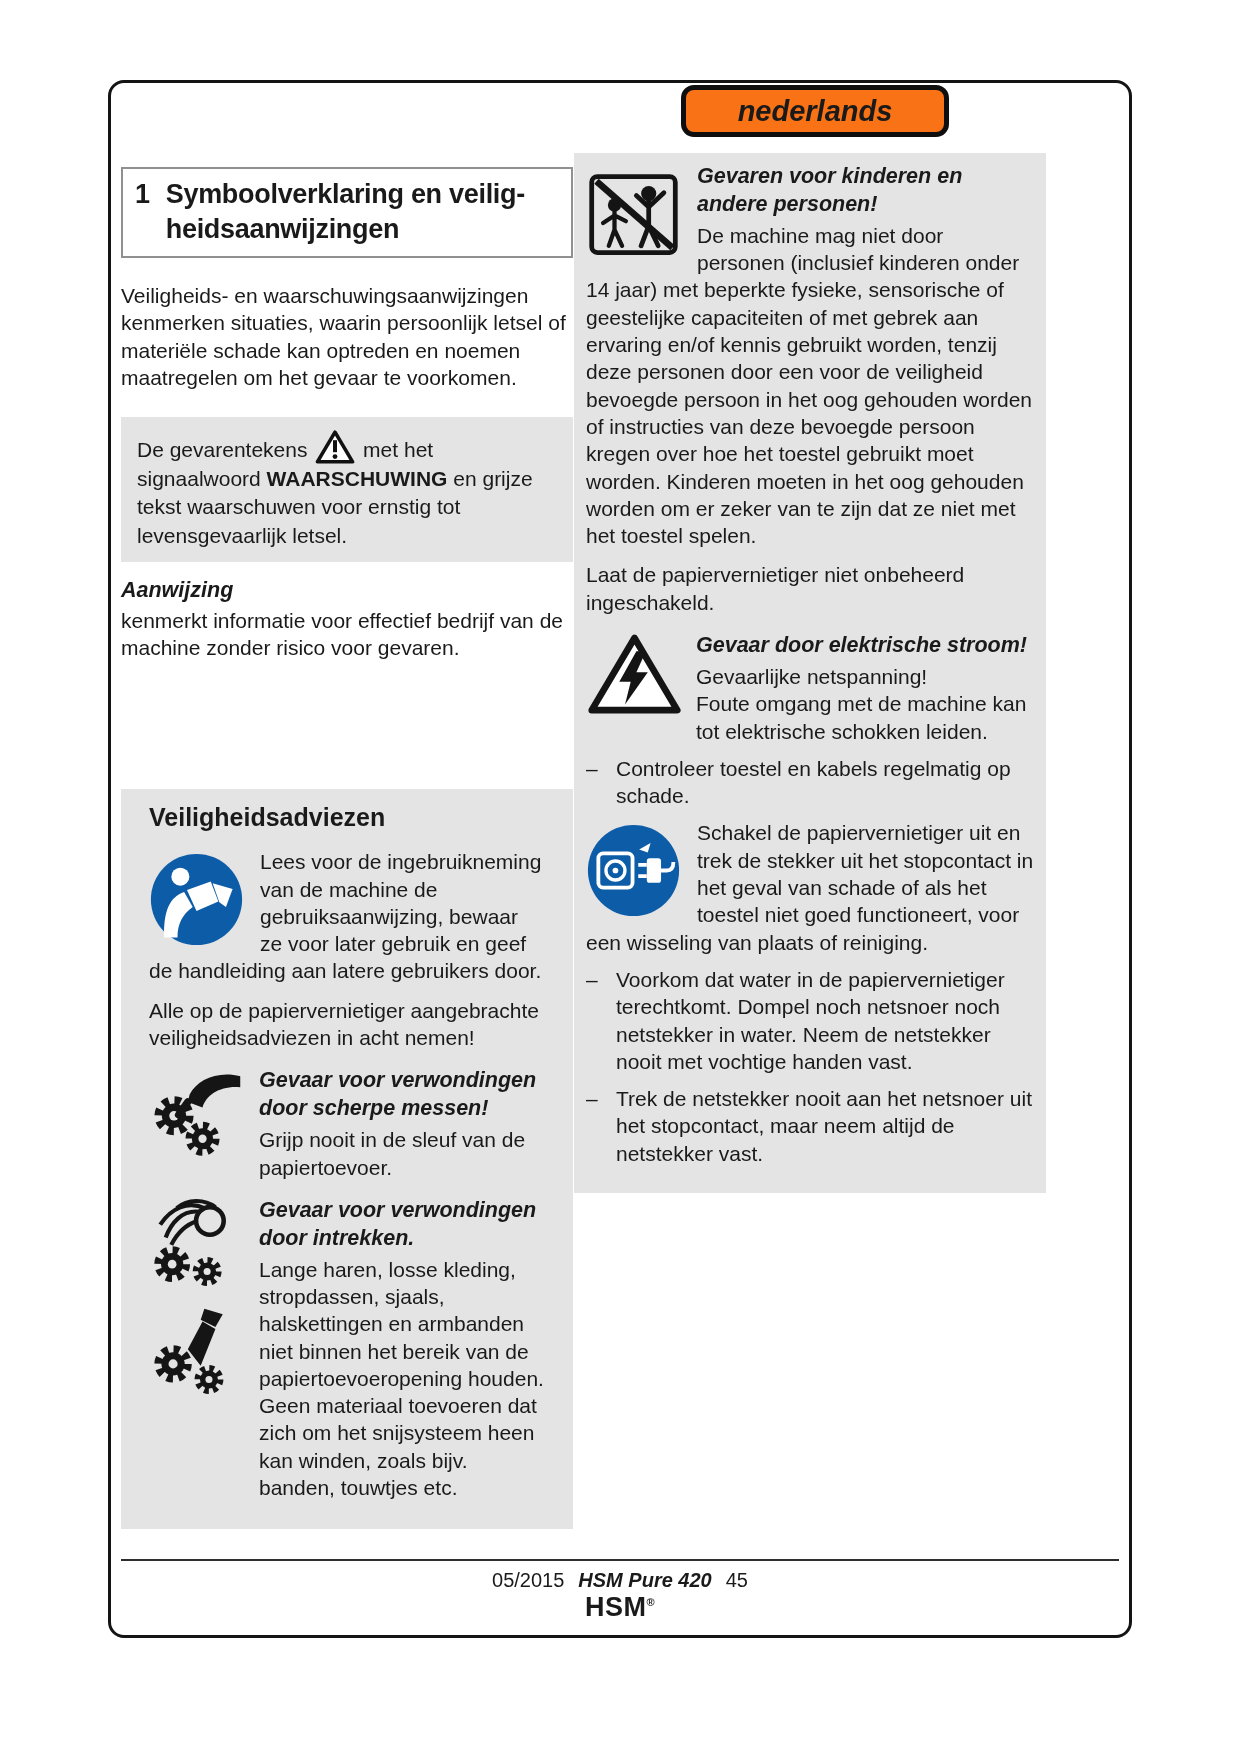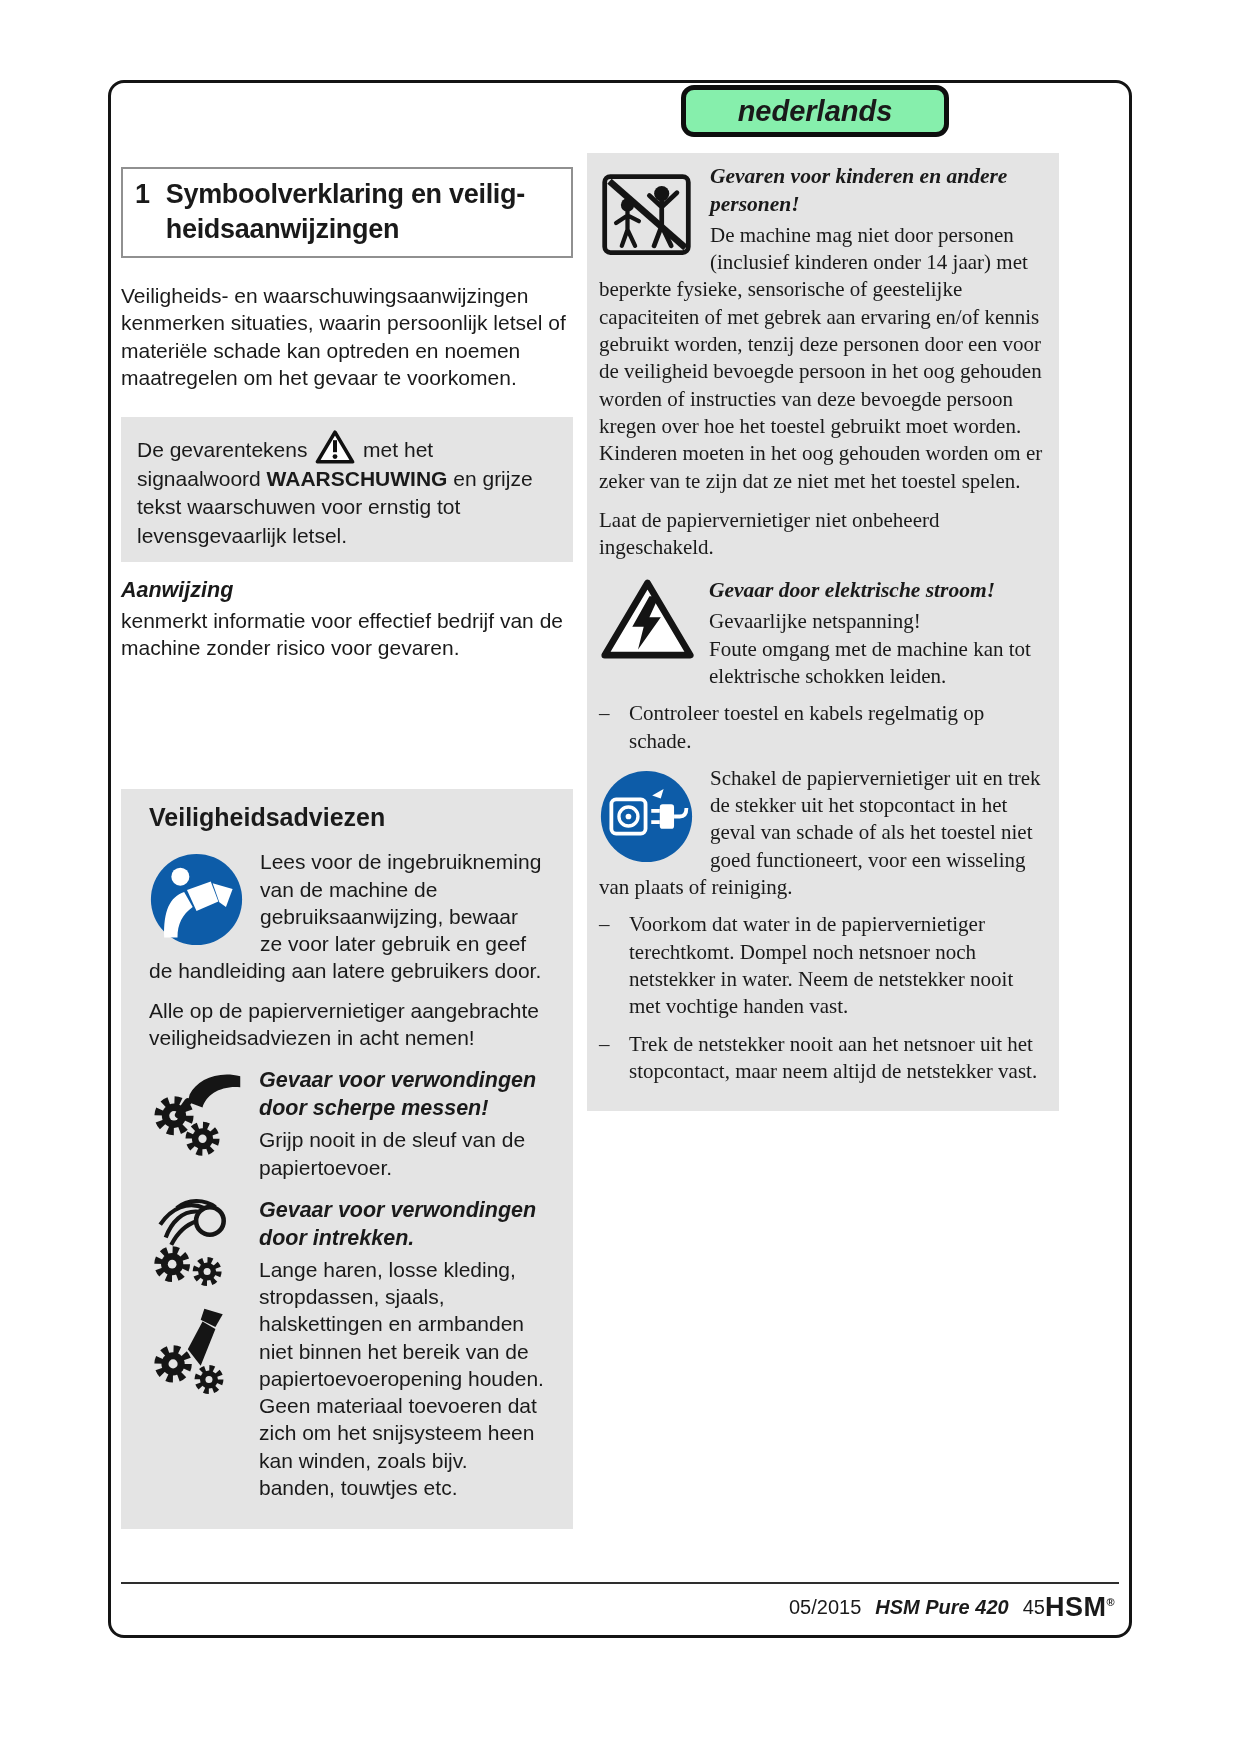--- a/index.html
+++ b/index.html
@@ -7,27 +7,27 @@
   body {
     width:1241px; height:1754px; position:relative;
     font-family:"Liberation Sans", sans-serif; color:#1a1a1a;
   }
   .frame {
     position:absolute; left:108px; top:80px; width:1024px; height:1558px;
     border:3px solid #141414; border-radius:16px; background:#fff;
   }
   .lang-tab {
     position:absolute; top:2px; left:570px; width:268px; height:52px;
-    border:5px solid #0e0e0e; border-radius:13px; background:#86efac;
+    border:5px solid #0e0e0e; border-radius:13px; background:#f97316;
     display:flex; align-items:center; justify-content:center;
     font-size:29px; font-weight:bold; font-style:italic;
   }
   .col { position:absolute; }
   .col-left { left:10px; top:84px; width:452px; }
-  .col-right { left:476px; top:70px; width:472px;font-family:Liberation Serif, serif; }
+  .col-right { left:463px; top:70px; width:472px; }
 
   .heading-box {
     border:2px solid #909090; padding:8px 10px 10px 12px; margin-bottom:24px;
     display:flex; gap:16px; font-size:27px; font-weight:bold; line-height:1.28;
     letter-spacing:-0.3px;
   }
   .body { font-size:21px; line-height:1.3; }
   .pre { white-space:pre-line; }
   .intro { margin-bottom:26px; }
 
@@ -58,21 +58,21 @@
   .obey { margin-top:12px; }
   .right-box { padding:10px 10px 16px 12px; }
   .unattended { margin:12px 0 6px; }
   .dash-row { display:flex; margin:10px 0; }
   .dash { flex:0 0 30px; font-size:21px; line-height:1.3; }
   .unplug-block { margin-top:6px; }
 
   .footer {
     position:absolute; left:10px; right:10px; bottom:6px;
     border-top:2px solid #2e2e2e; padding:8px 4px 6px;
-    display:flex; justify-content:flex-end; align-items:center;
+    display:flex; justify-content:flex-end; align-items:center;flex-direction:column;
   }
   .f-left { display:flex; align-items:baseline; gap:14px; font-size:20px; }
   .f-doc { font-weight:bold; font-style:italic; }
   .f-logo { font-size:27px; font-weight:800; letter-spacing:0.5px; }
   .reg { font-size:11px; vertical-align:super; }
 </style>
 </head>
 <body>
 
 <svg width="0" height="0" style="position:absolute">

